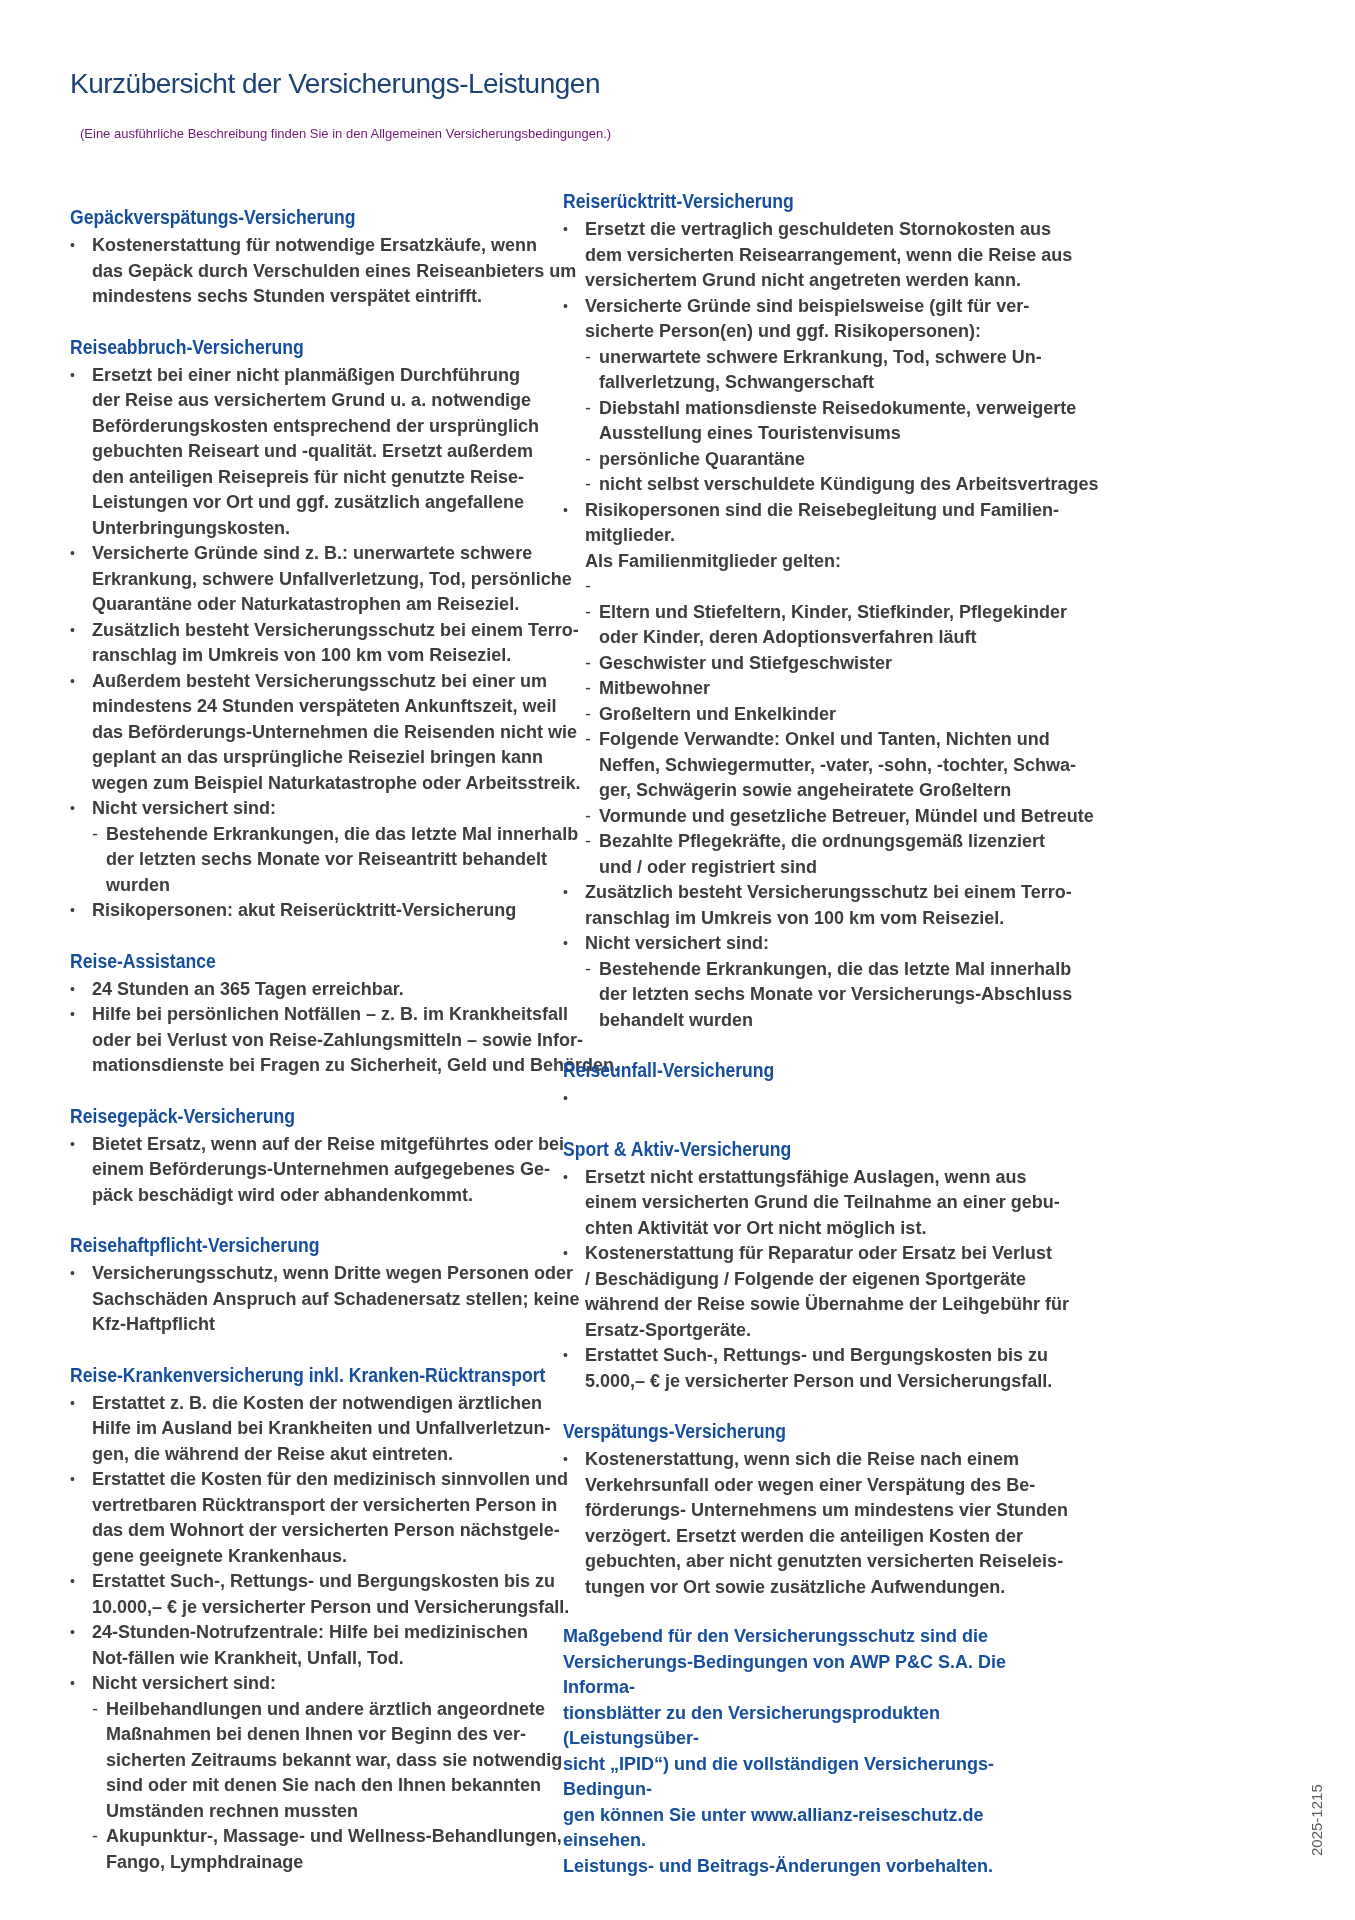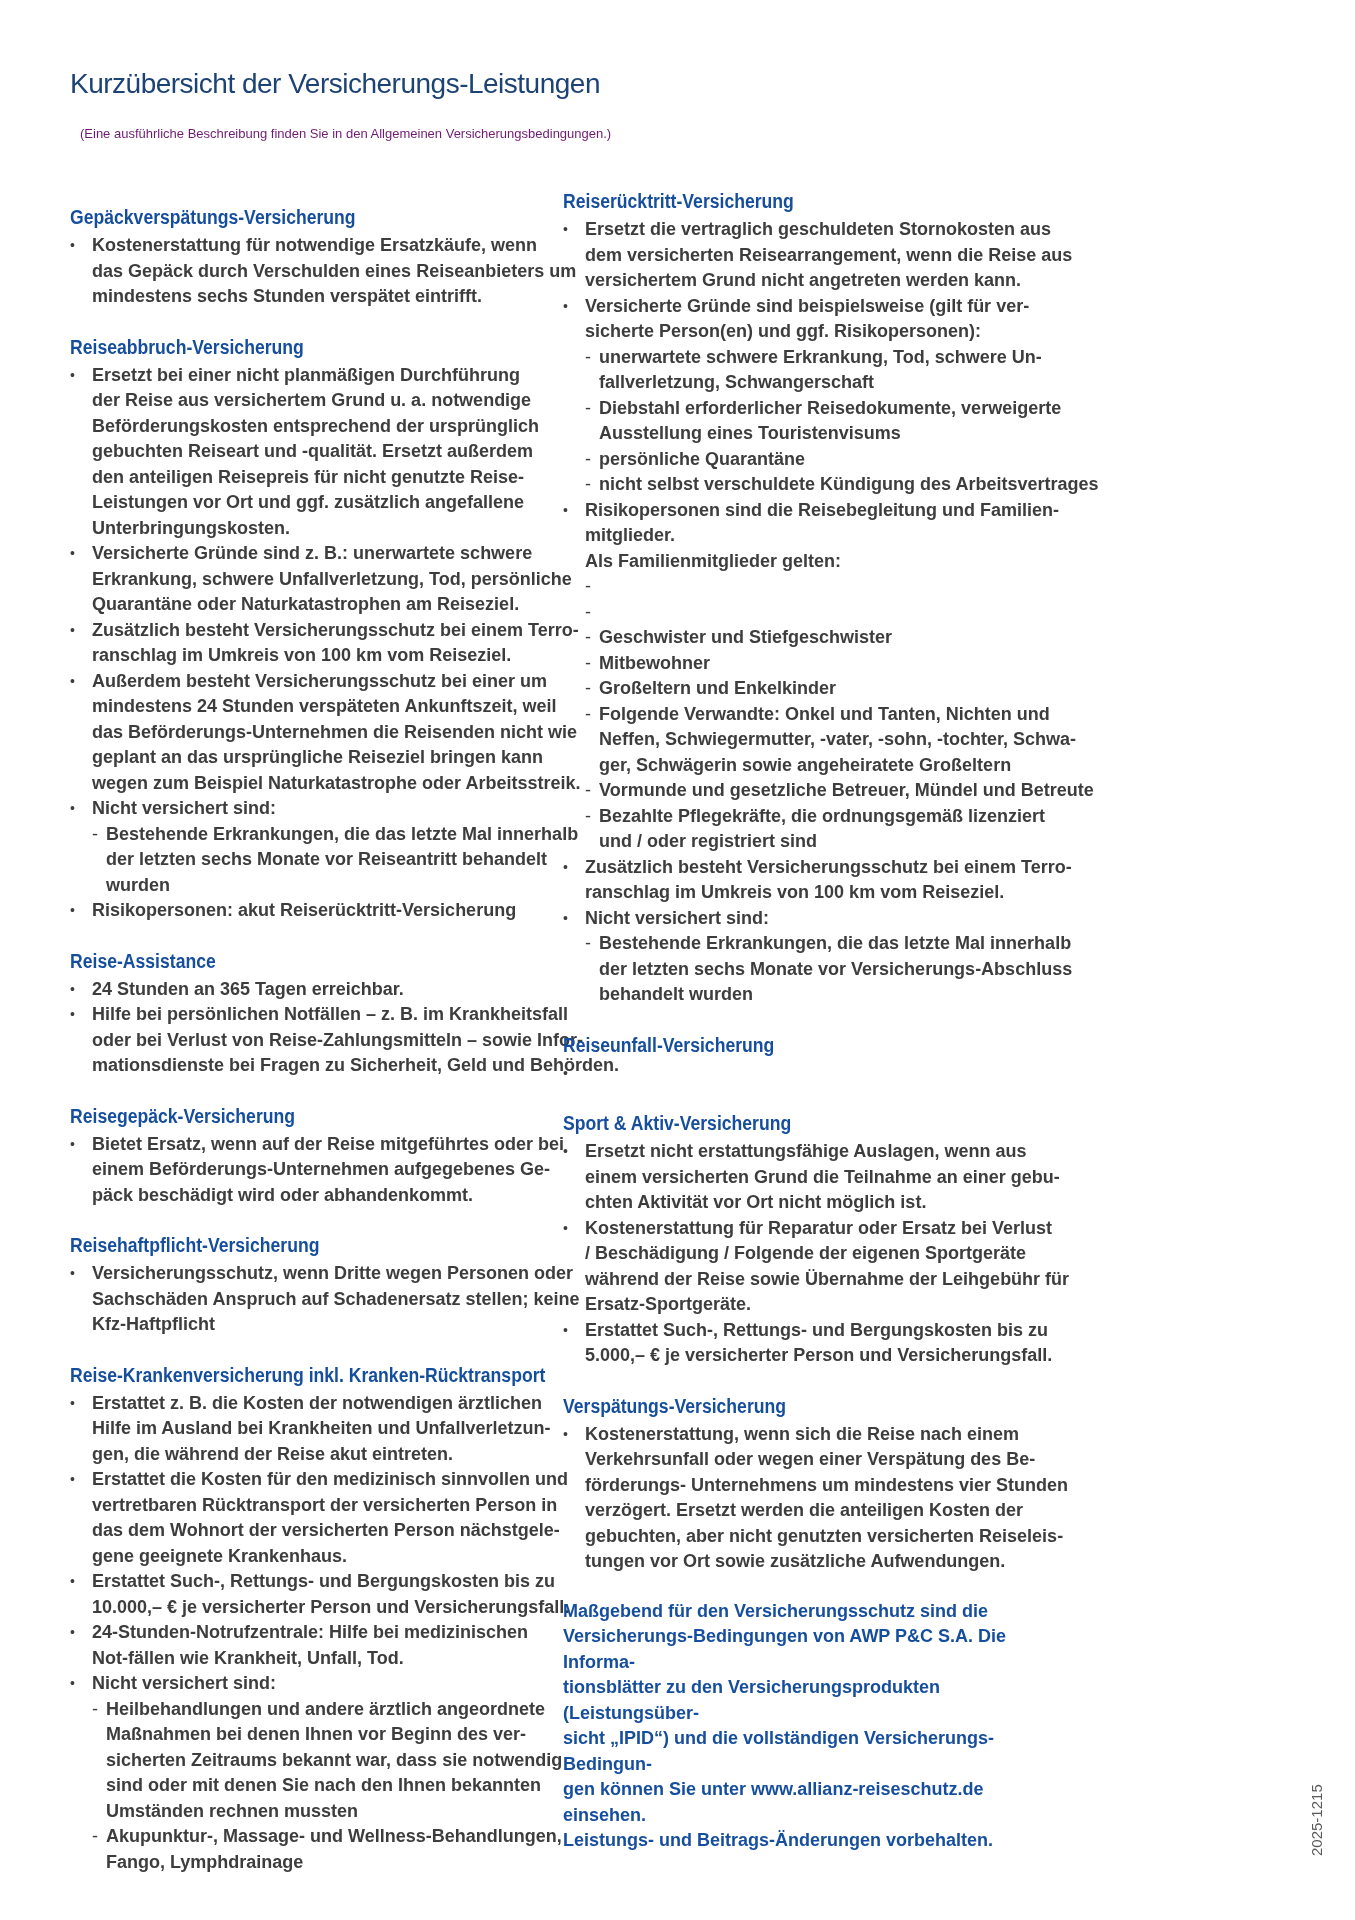--- a/index.html
+++ b/index.html
@@ -198,21 +198,21 @@
           <span class="txt">Versicherte Gründe sind beispielsweise (gilt für ver-
 sicherte Person(en) und ggf. Risikopersonen):</span>
         </div>
         <div class="item dash">
           <span class="marker">-</span>
           <span class="txt">unerwartete schwere Erkrankung, Tod, schwere Un-
 fallverletzung, Schwangerschaft</span>
         </div>
         <div class="item dash">
           <span class="marker">-</span>
-          <span class="txt">Diebstahl erforderlicher Reisedokumente, verweigerte
+          <span class="txt">Diebstahl mationsdienste Reisedokumente, verweigerte
 Ausstellung eines Touristenvisums</span>
         </div>
         <div class="item dash">
           <span class="marker">-</span>
           <span class="txt">persönliche Quarantäne</span>
         </div>
         <div class="item dash">
           <span class="marker">-</span>
           <span class="txt">nicht selbst verschuldete Kündigung des Arbeitsvertrages</span>
         </div>
@@ -220,20 +220,22 @@
           <span class="marker">•</span>
           <span class="txt">Risikopersonen sind die Reisebegleitung und Familien-
 mitglieder.
 Als Familienmitglieder gelten:</span>
         </div>
         <div class="item dash">
           <span class="marker">-</span>
         </div>
         <div class="item dash">
           <span class="marker">-</span>
+          <span class="txt">Eltern und Stiefeltern, Kinder, Stiefkinder, Pflegekinder
+oder Kinder, deren Adoptionsverfahren läuft</span>
         </div>
         <div class="item dash">
           <span class="marker">-</span>
           <span class="txt">Geschwister und Stiefgeschwister</span>
         </div>
         <div class="item dash">
           <span class="marker">-</span>
           <span class="txt">Mitbewohner</span>
         </div>
         <div class="item dash">

